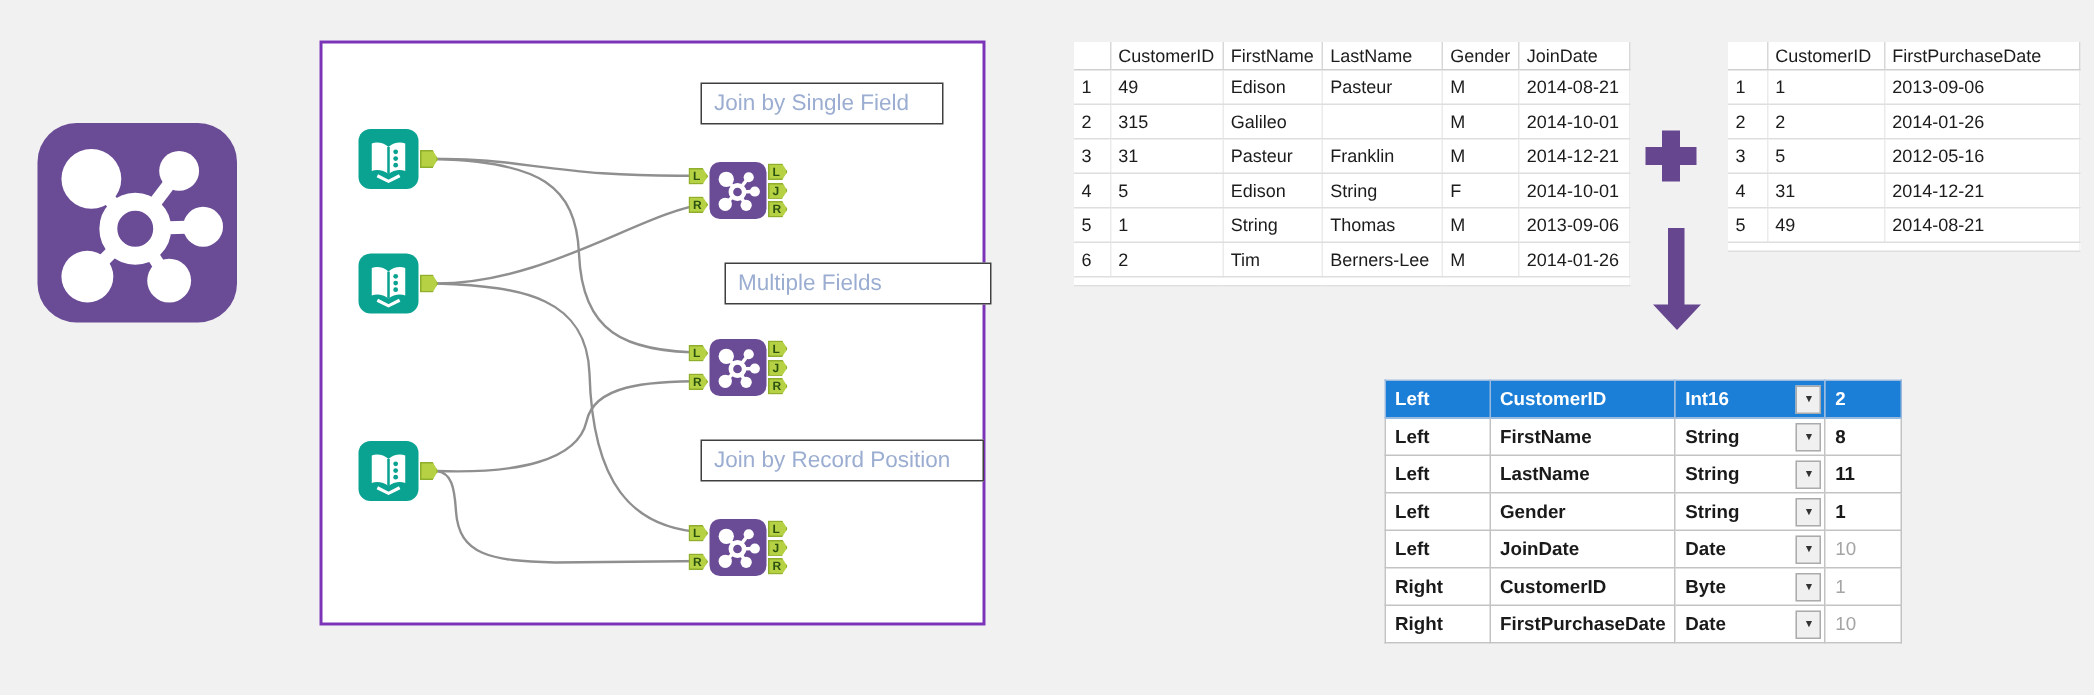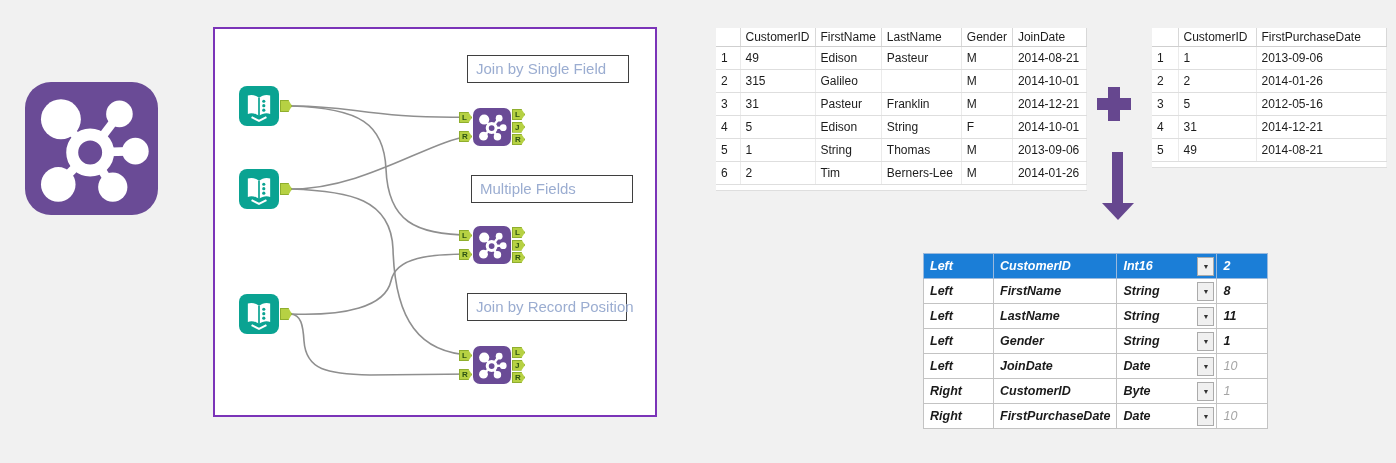--- a/index.html
+++ b/index.html
@@ -42,21 +42,21 @@
 
   
   .plus{position:absolute;left:1097px;top:87px;width:34px;height:34px;}
   .plus .h{position:absolute;left:0;top:11px;width:34px;height:12px;background:#66478f;}
   .plus .v{position:absolute;left:11px;top:0;width:12px;height:34px;background:#66478f;}
   .arrow{position:absolute;left:1102px;top:152px;width:40px;height:68px;}
   .arrow .shaft{position:absolute;left:10px;top:0;width:11px;height:52px;background:#66478f;}
   .arrow .head{position:absolute;left:0;top:51px;width:0;height:0;border-left:16px solid transparent;border-right:16px solid transparent;border-top:17px solid #66478f;}
 
   
-  .cfg{position:absolute;left:923px;top:253px;border-collapse:collapse;background:#fff;font-size:12.5px;font-weight:600;color:#1a1a1a;border:1px solid #9e9e9e;font-style:italic;}
+  .cfg{position:absolute;left:923px;top:253px;border-collapse:collapse;background:#fff;font-size:12.5px;font-weight:600;color:#1a1a1a;border:1px solid #9e9e9e;}
   .cfg td{border:1px solid #c3c3c3;padding:2px 6px;height:20px;white-space:nowrap;}
   .cfg tr.selected td{background:#1b7ed7;color:#fff;border-color:#9ab9dd;}
   .cfg td.type-cell{padding:1px 2px 1px 6px;}
   .cfg .type-wrap{display:flex;justify-content:space-between;align-items:center;gap:4px;}
   .cfg .dd-btn{width:17px;height:19px;background:#f0f0f0;border:1px solid #ababab;box-sizing:border-box;font-size:7px;color:#333;
     display:flex;align-items:center;justify-content:center;cursor:default;flex:none;}
   .cfg td.muted{color:#a5a5a5;font-weight:400;}
 </style>
 </head>
 <body>
@@ -210,22 +210,22 @@
         </g>
       </svg>
     </div>
     <div class="tag rgt" style="top:1px">L</div>
     <div class="tag rgt" style="top:13.5px">J</div>
     <div class="tag rgt" style="top:26px">R</div>
         </div>
       </div>
 
     <div class="lbl-box" style="left:252px;top:26px;width:162px">Join by Single Field</div>
-    <div class="lbl-box" style="left:256px;top:146px;width:162px">Multiple Fields</div>
-    <div class="lbl-box" style="left:252px;top:264px;width:160px">Join by Record Position</div>
+    <div class="lbl-box" style="left:268px;top:146px;width:178px">Multiple Fields</div>
+    <div class="lbl-box" style="left:252px;top:264px;width:189px">Join by Record Position</div>
   </div>
 
   <table class="grid" id="left-grid" style="left:716px;top:28px">
       <colgroup>
         <col style="width:24px">
         <col style="width:72px">
         <col style="width:66px">
         <col style="width:80px">
         <col style="width:46px">
         <col style="width:74px">

